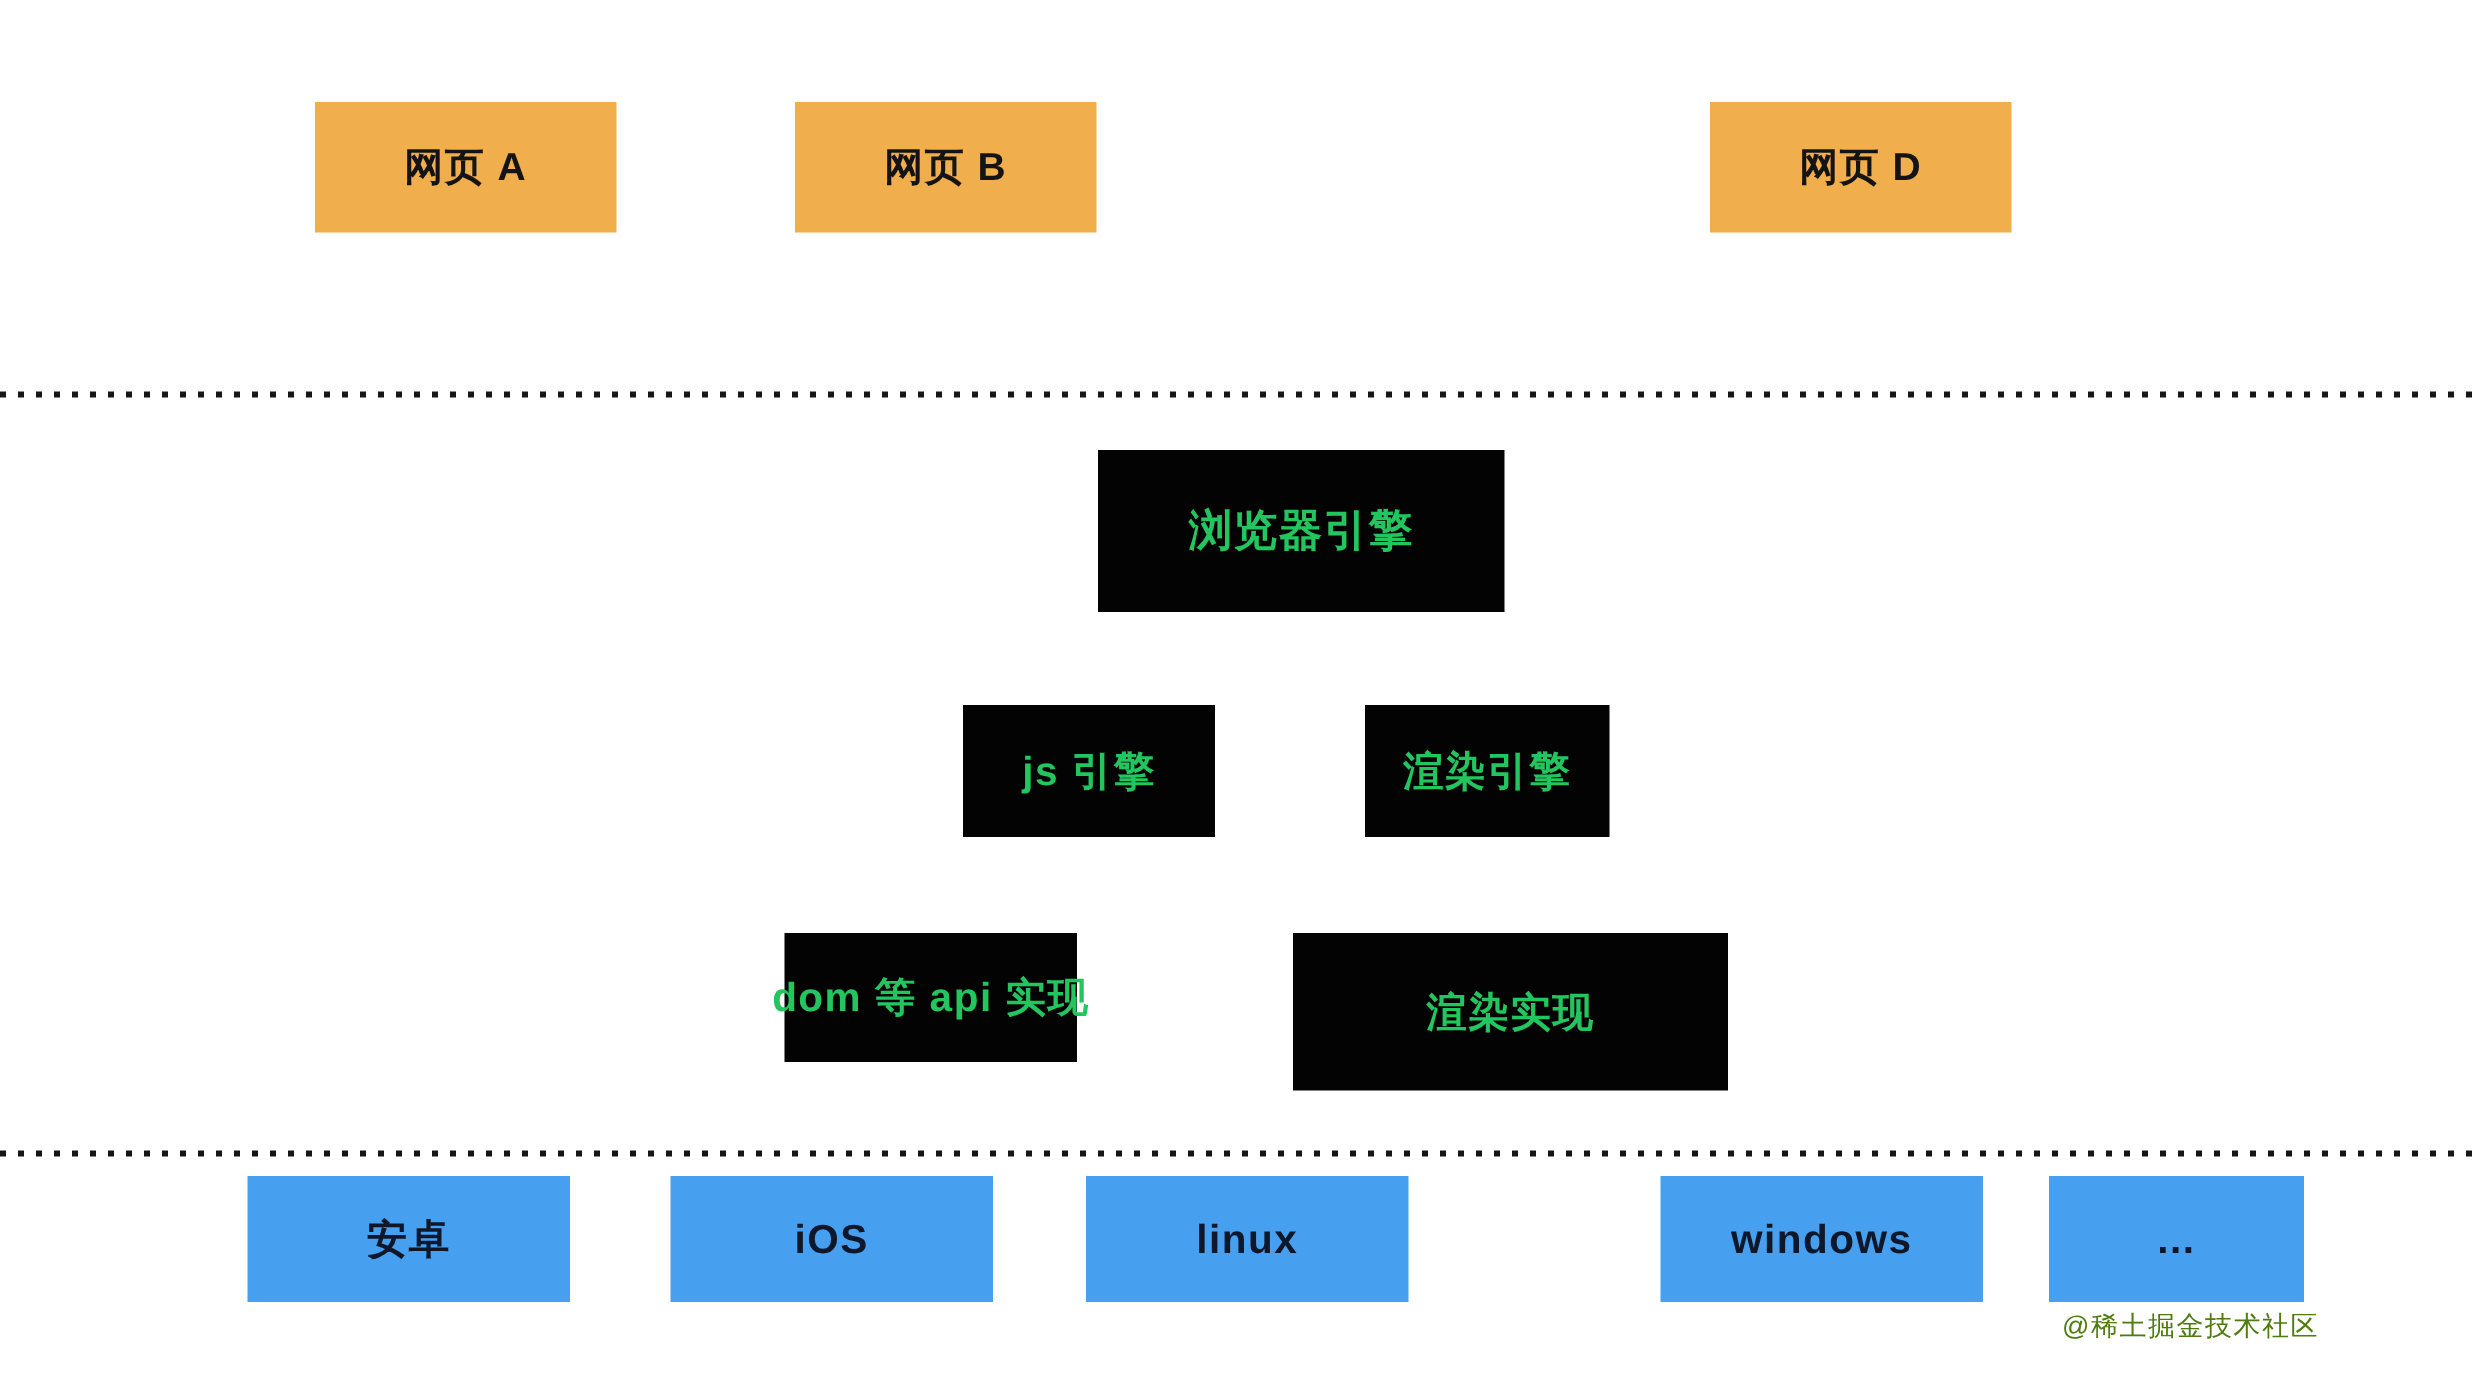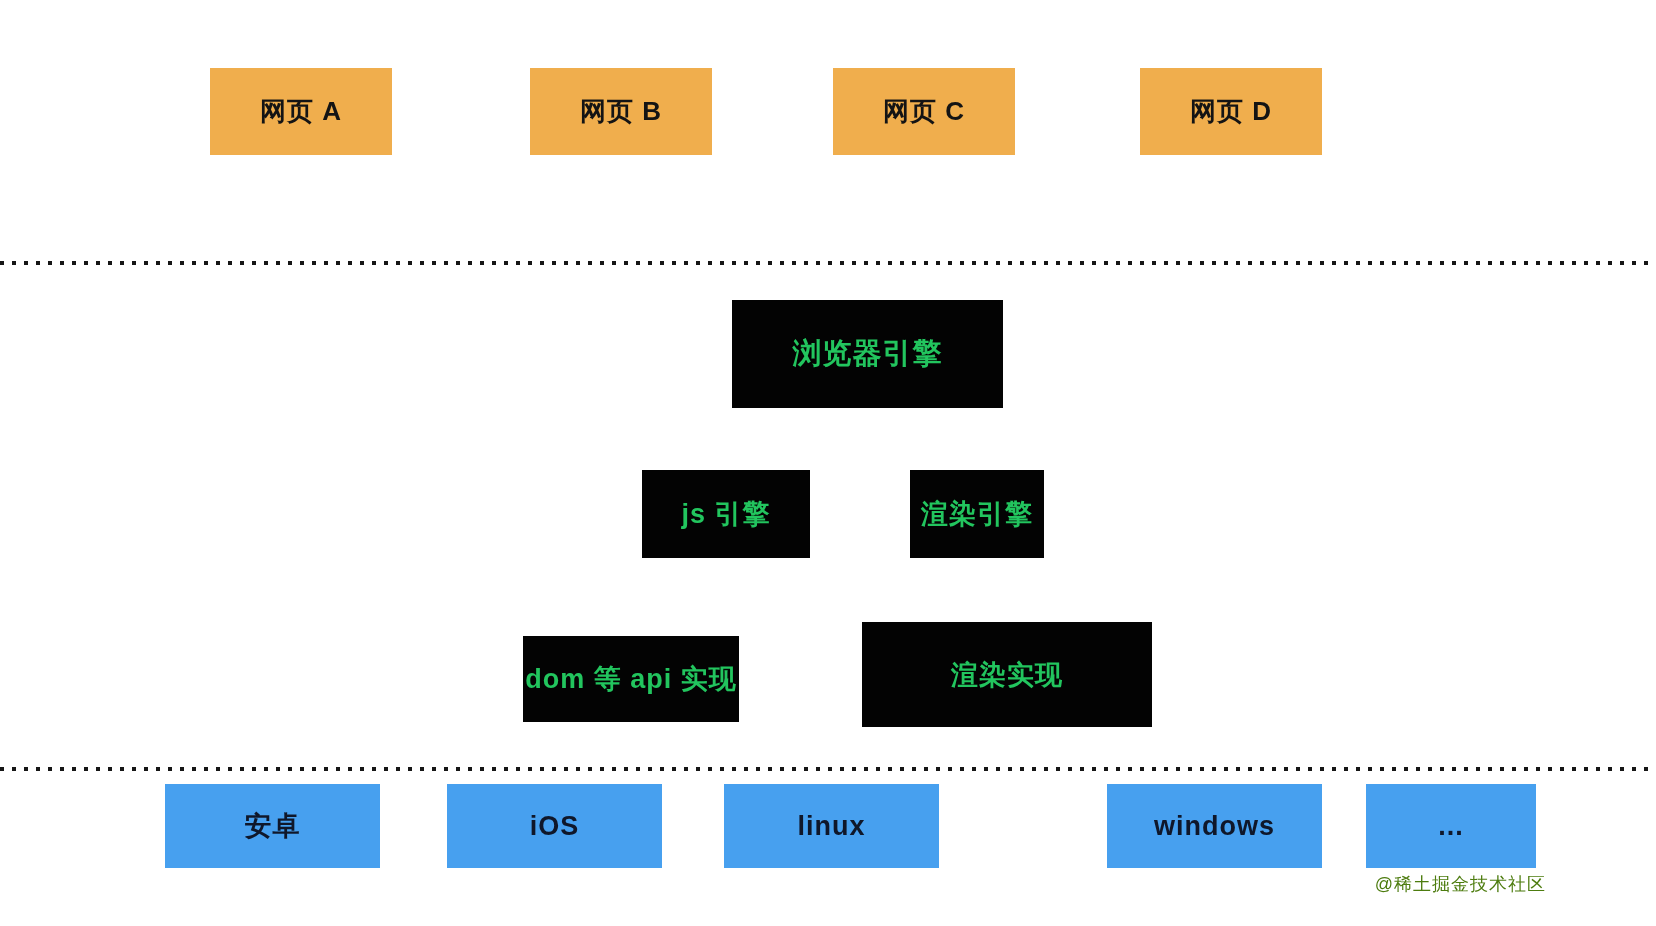--- a/index.html
+++ b/index.html
@@ -19,21 +19,21 @@
     font-weight:700;
     letter-spacing:1px;
     box-sizing:border-box;
     white-space:nowrap;
   }
   
   .web{
     background:#F0AE4D;
     color:#141414;
     top:68px;
-    width:182px;
+    width:201px;
     height:87px;
     font-size:26px;
   }
   #web-a{left:210px;}
   #web-b{left:530px;}
   #web-c{left:833px;}
   #web-d{left:1140px;}
 
   
   .dotted{
@@ -46,22 +46,22 @@
   #separator-top{top:261px;}
   #separator-bottom{top:767px;}
 
   
   .engine{
     background:#030303;
     color:#22c55e;
   }
   #browser-engine{left:732px;top:300px;width:271px;height:108px;font-size:29px;}
   #js-engine{left:642px;top:470px;width:168px;height:88px;font-size:27px;}
-  #render-engine{left:910px;top:470px;width:134px;height:88px;font-size:27px;}
-  #dom-impl{left:523px;top:636px;width:216px;height:86px;font-size:27px;}
+  #render-engine{left:910px;top:470px;width:163px;height:88px;font-size:27px;}
+  #dom-impl{left:523px;top:622px;width:195px;height:86px;font-size:27px;}
   #render-impl{left:862px;top:622px;width:290px;height:105px;font-size:27px;}
 
   
   .platform{
     background:#47A0EF;
     color:#0f172a;
     top:784px;
     width:215px;
     height:84px;
     font-size:27px;
@@ -82,21 +82,20 @@
     letter-spacing:1px;
   }
 </style>
 </head>
 <body>
 
 <div class="canvas">
 
   <div class="box web" id="web-a">网页 A</div>
   <div class="box web" id="web-b">网页 B</div>
-  <div class="box web" id="web-c">网页 C</div>
   <div class="box web" id="web-d">网页 D</div>
 
   <div class="dotted" id="separator-top"></div>
   <div class="dotted" id="separator-bottom"></div>
 
   <div class="box engine" id="browser-engine">浏览器引擎</div>
 
   <div class="box engine" id="js-engine">js 引擎</div>
   <div class="box engine" id="render-engine">渲染引擎</div>
 

